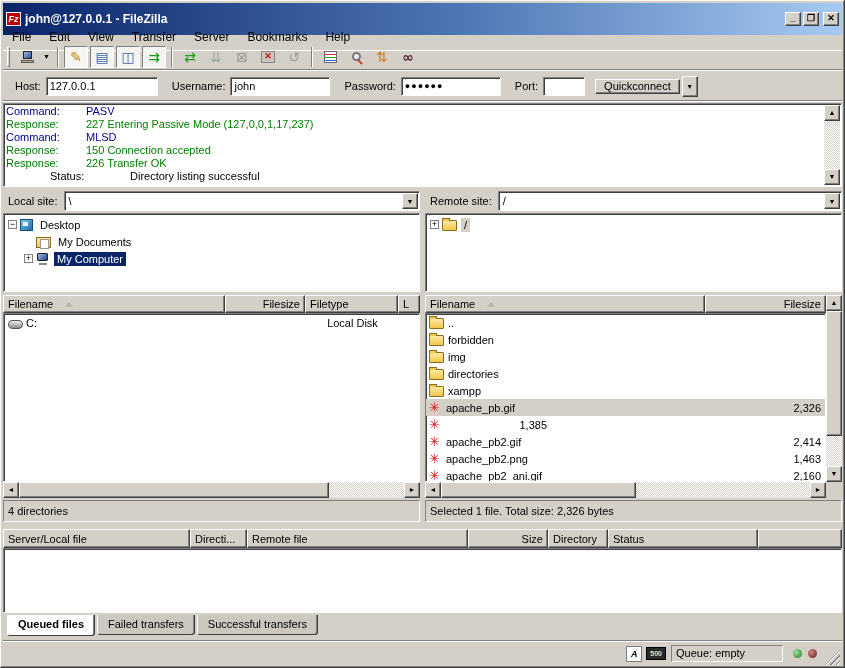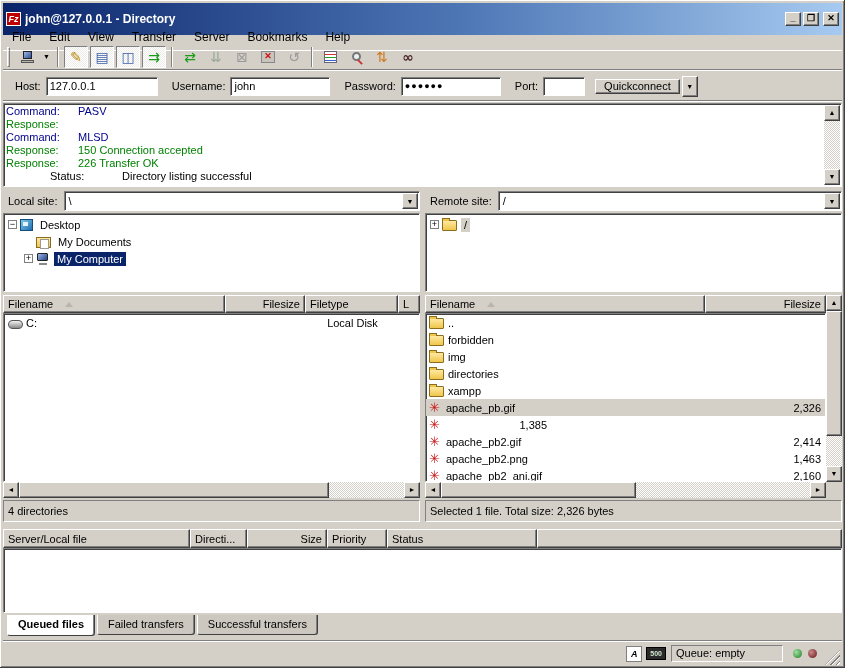--- a/index.html
+++ b/index.html
@@ -72,21 +72,21 @@
             border-color:#fff #404040 #404040 #fff; box-shadow:inset -1px -1px 0 #808080; font-size:11px; }
   .qc-drop { width:16px; height:21px; background:#d4d0c8; border:1px solid;
              border-color:#fff #404040 #404040 #fff; box-shadow:inset -1px -1px 0 #808080;
              margin-left:2px; font-size:7px; text-align:center; line-height:19px; }
   
   .log { position:absolute; left:3px; top:103px; right:3px; height:84px;
          border:1px solid; border-color:#808080 #fff #fff #808080;
          box-shadow:inset 1px 1px 0 #404040; background:#fff; }
   .log-lines { position:absolute; left:2px; top:1px; right:18px; bottom:1px; overflow:hidden; }
   .log-row { display:flex; height:13px; line-height:13px; white-space:nowrap; }
-  .log-row .lbl { width:72px; flex:none; }
+  .log-row .lbl { width:80px; flex:none; }
   .log-row.cmd { color:#00008b; }
   .log-row.resp { color:#008000; }
   .log-row.stat { color:#000;padding-left:44px; }
   
   .vscroll { position:absolute; top:1px; bottom:1px; right:1px; width:16px; }
   .sb-btn { position:absolute; width:16px; height:16px; background:#d4d0c8; border:1px solid;
             border-color:#fff #404040 #404040 #fff; box-shadow:inset -1px -1px 0 #808080;
             font-size:7px; text-align:center; line-height:14px; color:#000; }
   .dither { background-color:#fff;
             background-image:linear-gradient(45deg,#d4d0c8 25%,transparent 25%,transparent 75%,#d4d0c8 75%),
@@ -188,21 +188,21 @@
           background:repeating-linear-gradient(135deg,#d4d0c8 0 2px,#808080 2px 3px,#ffffff 3px 4px);
           clip-path:polygon(100% 0,100% 100%,0 100%); }
 </style>
 </head>
 <body>
 
 <div class="window">
 
   <div class="titlebar">
     <span class="app-logo">Fz</span>
-    <span class="title-text">john@127.0.0.1 - Directory</span>
+    <span class="title-text">john@127.0.0.1 - FileZilla</span>
     <span class="winbtns">
       <span class="winbtn">_</span>
       <span class="winbtn">❐</span>
       <span class="winbtn close">✕</span>
     </span>
   </div>
 
   <div class="menubar">
     <span class="menu-item">File</span>
     <span class="menu-item">Edit</span>
@@ -282,20 +282,21 @@
   </div>
 
   <div class="log">
     <div class="log-lines">
       <div class="log-row cmd">
           <span class="lbl">Command:</span>
           <span>PASV</span>
         </div>
       <div class="log-row resp">
           <span class="lbl">Response:</span>
+          <span>227 Entering Passive Mode (127,0,0,1,17,237)</span>
         </div>
       <div class="log-row cmd">
           <span class="lbl">Command:</span>
           <span>MLSD</span>
         </div>
       <div class="log-row resp">
           <span class="lbl">Response:</span>
           <span>150 Connection accepted</span>
         </div>
       <div class="log-row resp">
@@ -481,25 +482,28 @@
       </div>
   </div>
 
   <div class="queue-hdr">
     <span class="hdr-cell" style="width:187px;">
         <span>Server/Local file</span>
       </span>
     <span class="hdr-cell" style="width:57px;">
         <span>Directi...</span>
       </span>
+    <span class="hdr-cell" style="width:221px;">
+        <span>Remote file</span>
+      </span>
     <span class="hdr-cell num" style="width:80px;">
         <span>Size</span>
       </span>
     <span class="hdr-cell" style="width:60px;">
-        <span>Priority</span>
+        <span>Directory</span>
       </span>
     <span class="hdr-cell" style="width:150px;">
         <span>Status</span>
       </span>
     <span class="hdr-cell" style="flex:1;"></span>
   </div>
   <div class="queue-body"></div>
 
   <div class="tabs">
     <span class="tab active">Queued files</span>

